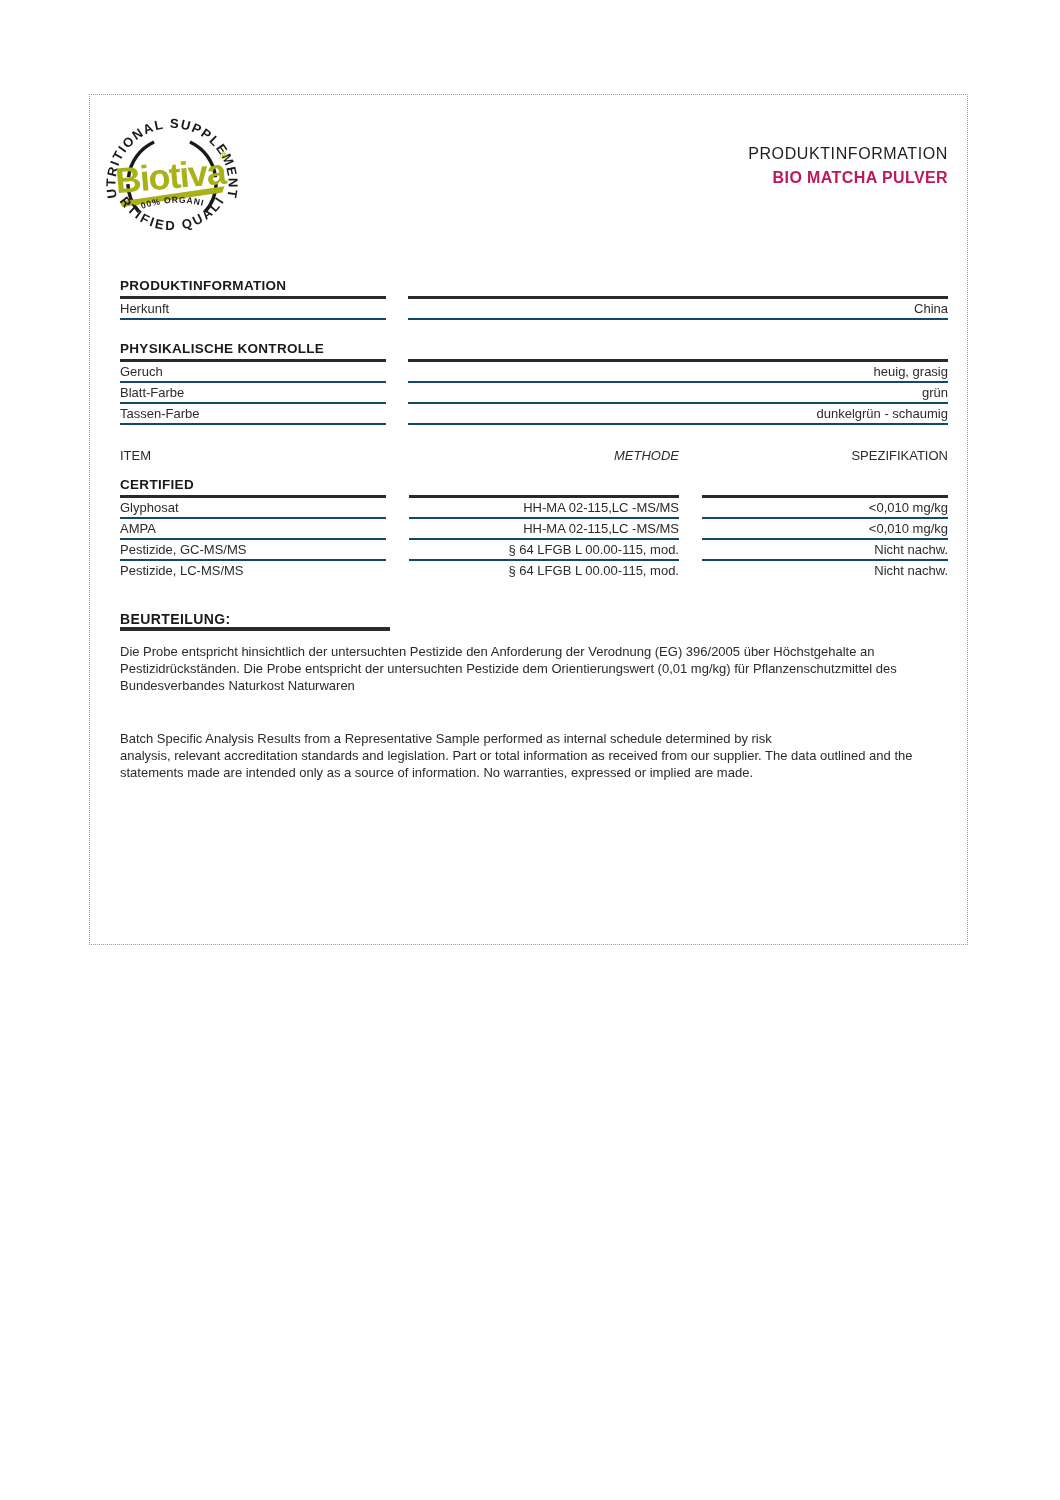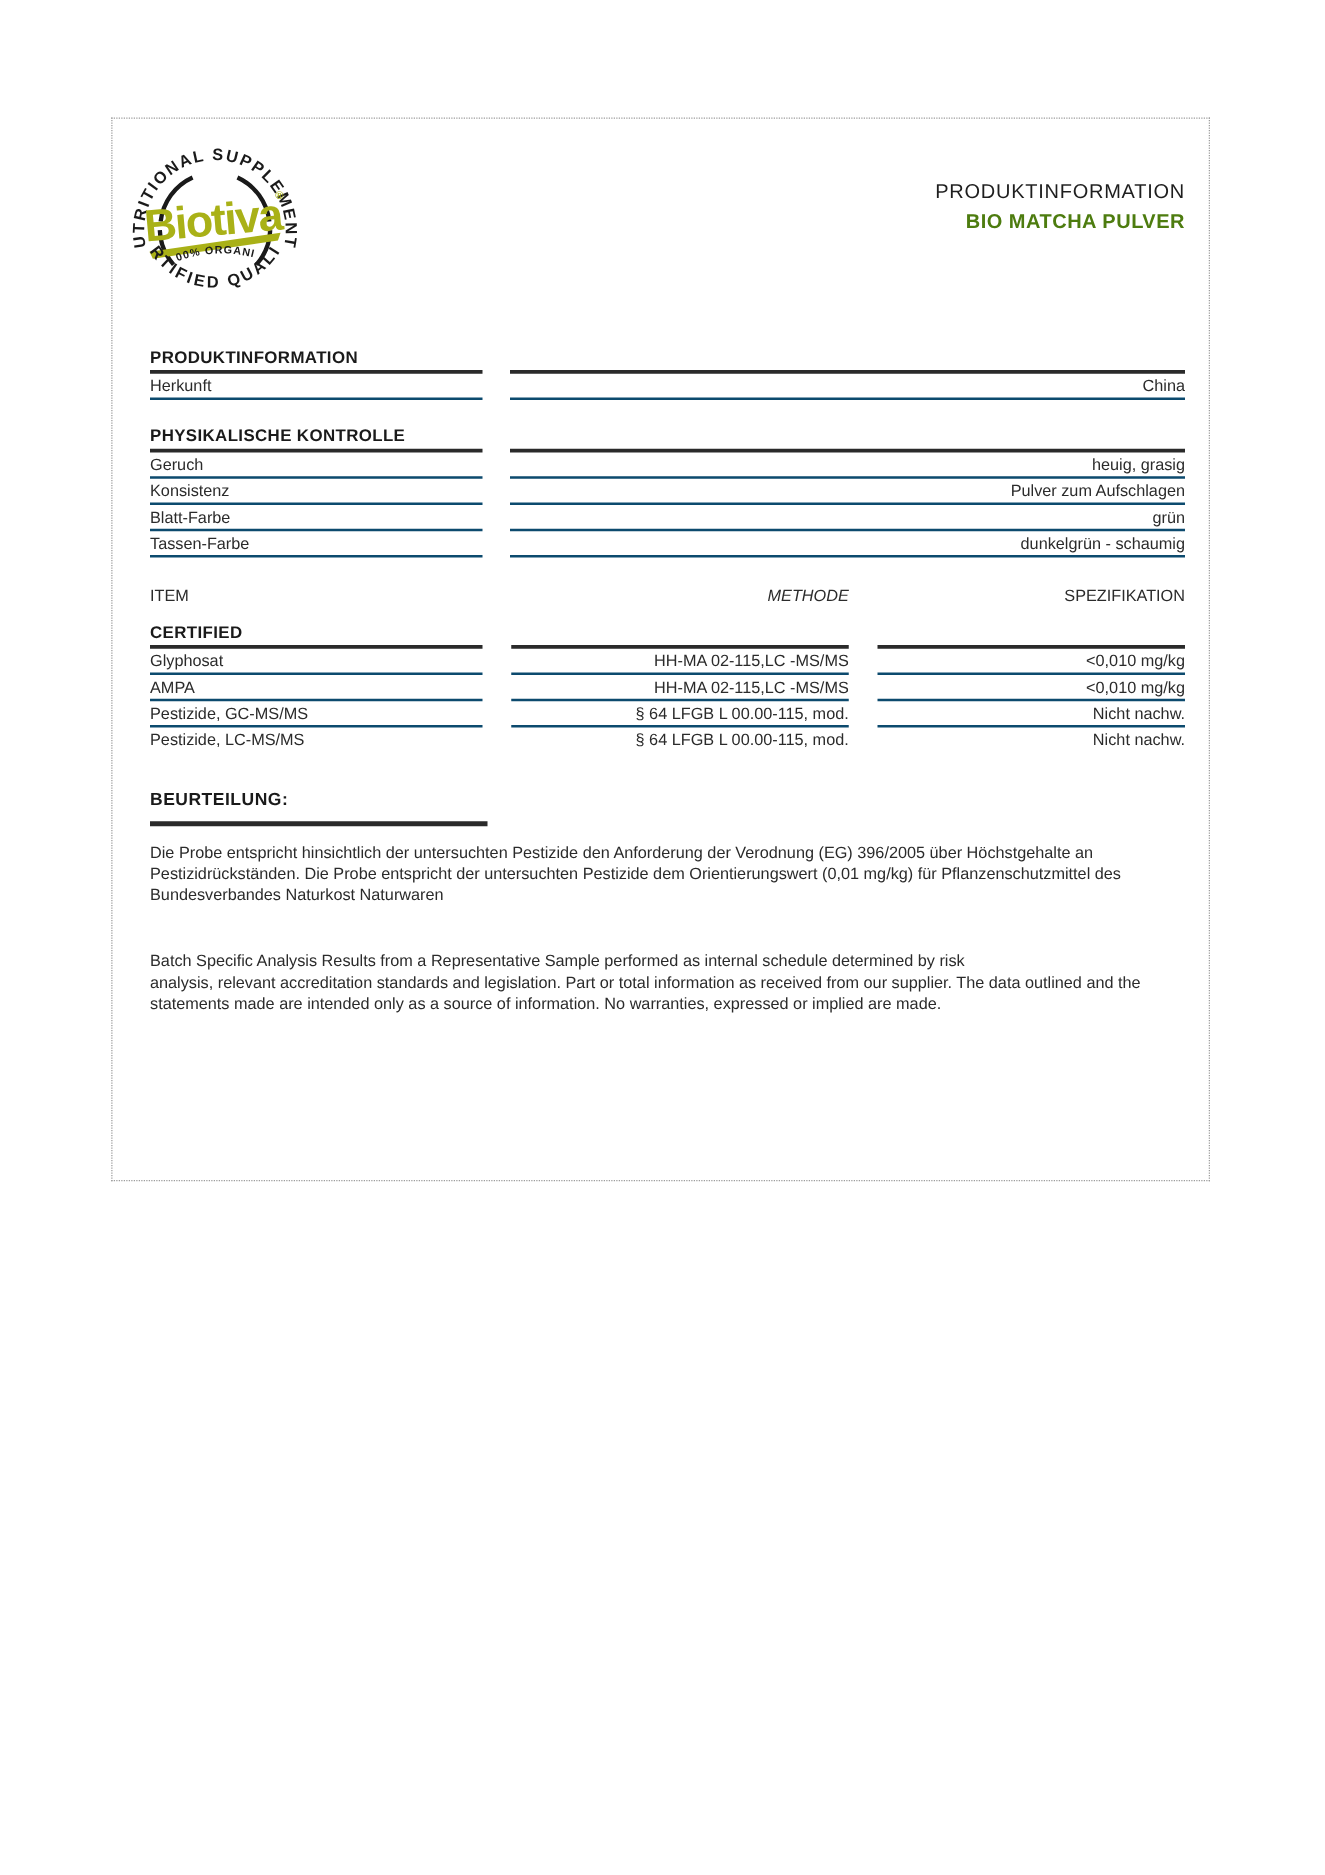--- a/index.html
+++ b/index.html
@@ -13,21 +13,21 @@
     position:absolute; left:89px; top:94px; width:879px; height:851px;
     border:1.5px dotted #9c9c9c; background:#fff;
   }
   
   .logo { position:absolute; left:13px; top:16px; width:138px; height:138px; }
   
   .doc-header {
     position:absolute; right:19px; top:50px; text-align:right;
   }
   .doc-header .title { font-size:16px; letter-spacing:0.6px; color:#1e1e1e; }
-  .doc-header .subtitle { font-size:16px; font-weight:bold; letter-spacing:0.4px; margin-top:6px; color:#4d7c0f; }
+  .doc-header .subtitle { font-size:16px; font-weight:bold; letter-spacing:0.4px; margin-top:6px; color:#be185d; }
   
   .content { position:absolute; left:30px; top:183px; width:828px; }
   .grid2 { display:grid; grid-template-columns:266px 540px; column-gap:22px; }
   .grid3 { display:grid; grid-template-columns:266px 270px 246px; column-gap:23px; }
   .hcell {
     font-size:13.5px; font-weight:bold; letter-spacing:0.3px; color:#1a1a1a;
     line-height:15px; padding-bottom:3px; border-bottom:3px solid #2a2a2a;
   }
   .hline { border-bottom:3px solid #2a2a2a; }
   .row-label, .row-value, .row-mid {
@@ -41,21 +41,21 @@
   .sec.m-phys { margin-top:21px; }
   .sec.m-inhalt { margin-top:19px; }
   .spec-header { margin-top:24px; }
   .spec-header > div { font-size:13px; line-height:14px; color:#2b2b2b; }
   .spec-header .methode { font-style:italic; text-align:right; }
   .spec-header .spez { text-align:right; }
   .sec.m-pest { margin-top:14px; }
   .beurteilung { margin-top:28px; }
   .beurteilung .bhead {
     display:inline-block; width:270px; font-size:14px; font-weight:bold; letter-spacing:0.4px;
-    color:#1a1a1a; line-height:15px; padding-bottom:10px; border-bottom:4px solid #2a2a2a;
+    color:#1a1a1a; line-height:15px; padding-bottom:0; border-bottom:4px solid #2a2a2a;
   }
   .para {
     font-size:13px; line-height:17px; color:#2b2b2b; white-space:pre-line;
   }
   .para.p1 { margin-top:12px; }
   .para.p2 { margin-top:36px; }
 </style>
 </head>
 <body>
 
@@ -110,24 +110,20 @@
     <div class="sec m-phys">
       <div class="grid2">
         <div class="hcell">PHYSIKALISCHE KONTROLLE</div>
         <div class="hline"></div>
       </div>
       <div class="grid2">
         <div class="row-label">Geruch</div>
         <div class="row-value">heuig, grasig</div>
       </div>
       <div class="grid2">
-        <div class="row-label">Konsistenz</div>
-        <div class="row-value">Pulver zum Aufschlagen</div>
-      </div>
-      <div class="grid2">
         <div class="row-label">Blatt-Farbe</div>
         <div class="row-value">grün</div>
       </div>
       <div class="grid2">
         <div class="row-label">Tassen-Farbe</div>
         <div class="row-value">dunkelgrün - schaumig</div>
       </div>
     </div>
 
 

